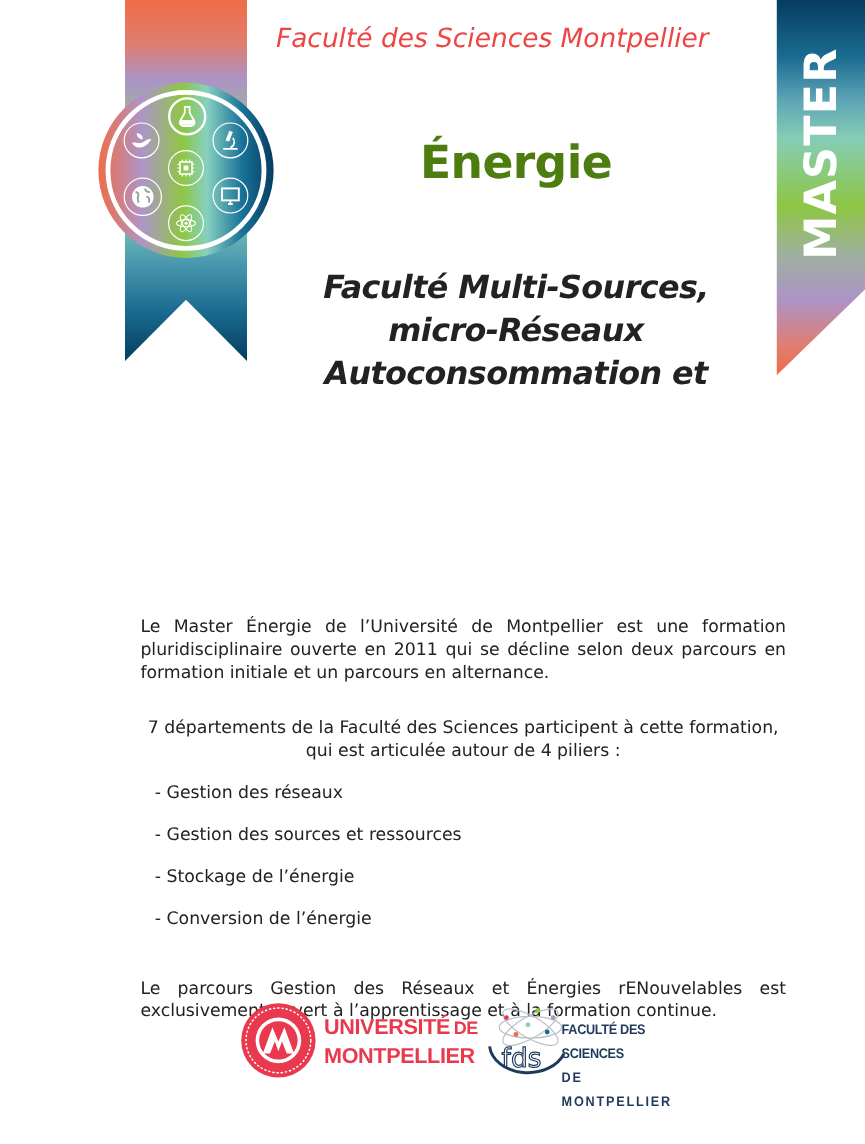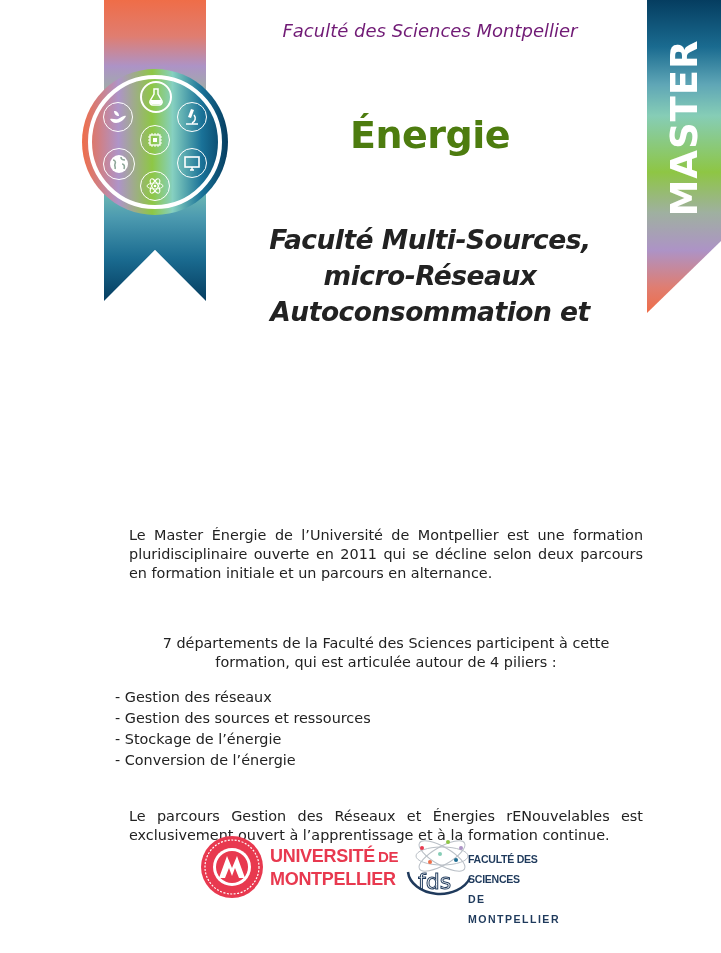--- a/index.html
+++ b/index.html
@@ -44,43 +44,43 @@
     .master-text {
       position: absolute; left: 684px; top: 128px;
       transform: translate(-50%, -50%) rotate(-90deg);
       color: #ffffff; font-weight: bold; font-size: 37px; letter-spacing: 1px;
       font-family: "DejaVu Sans", sans-serif;
       white-space: nowrap;
     }
 
     
     .faculty {
-      position: absolute; left: 230px; width: 400px; top: 20px; text-align: center;
-      font-style: italic; font-size: 18px; color: #701a75;
+      position: absolute; left: 230px; width: 400px; top: 20px; 
+      font-style: italic; font-size: 22px; color: #ef4444;
       font-family: "DejaVu Sans", sans-serif; font-weight: 300;
     }
     .main-title {
       position: absolute; left: 230px; width: 400px; top: 113px; text-align: center;
       font-weight: bold; font-size: 38px; color: #4d7c0f; letter-spacing: -0.5px;
     }
     .subtitle {
       position: absolute; left: 220px; width: 420px; top: 222px; text-align: center;
       font-style: italic; font-weight: bold; font-size: 26.5px; line-height: 36px; color: #222222;
       letter-spacing: -0.5px;
     }
 
     
     .body {
       position: absolute; left: 113px; width: 546px; top: 510px;
       font-size: 14.4px; line-height: 19px; color: #222222;
     }
-    .body p { margin: 16px; text-align: justify; }
+    .body p { margin: 4px; text-align: justify; }
     .body .gap { height: 19px; }
     .body ul { list-style: none; margin: 0; padding: 0; }
-    .body li { margin: 2px; }
+    .body li { margin: 16px; }
 
     
     .logos { position: absolute; top: 832px; left: 0; width: 721px; height: 70px; }
     .um-logo { position: absolute; left: 199px; top: 2px; width: 185px; height: 66px; }
     .um-seal { position: absolute; left: 0; top: 0; width: 66px; height: 66px; }
     .um-text {
       position: absolute; left: 71px; top: 11px; color: #e8394f;
       font-weight: bold; font-size: 18px; line-height: 22px; letter-spacing: -0.3px;
       font-family: "Liberation Sans", sans-serif;
     }

